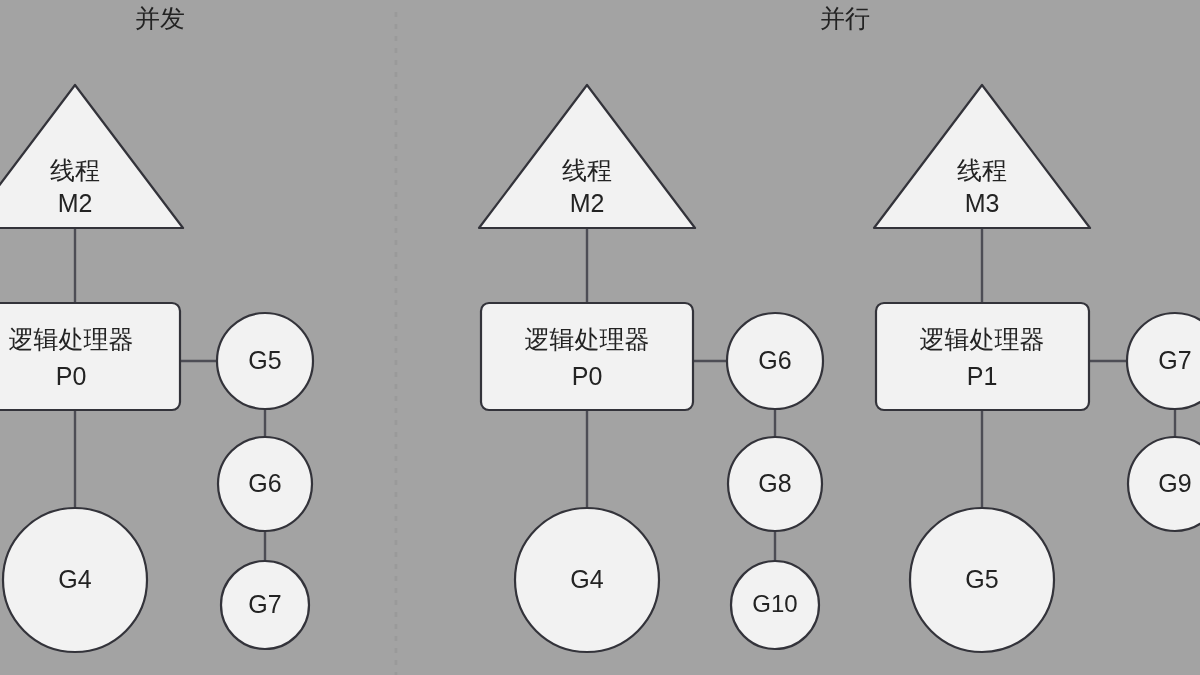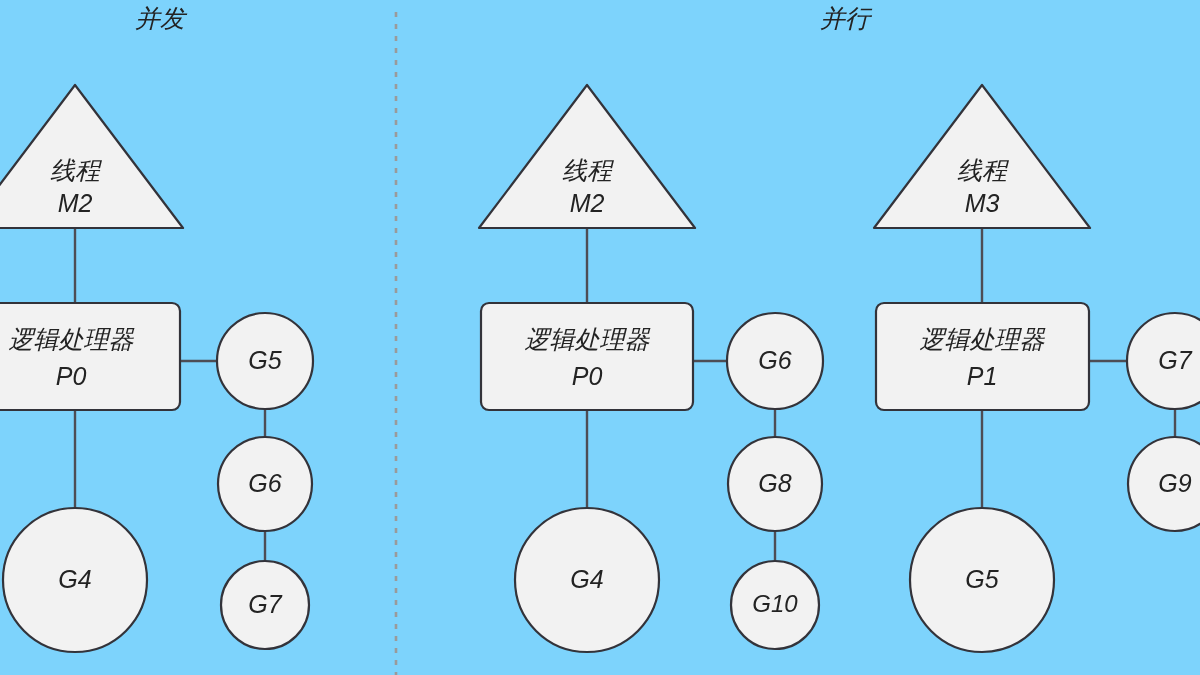--- a/index.html
+++ b/index.html
@@ -7,23 +7,22 @@
     padding: 0;
     background: #ffffff;
   }
   body {
     font-family: "Liberation Sans", "DejaVu Sans", sans-serif;
   }
   #stage {
     position: relative;
     width: 1200px;
     height: 675px;
-    background: #7dd3fc;
+    background: #a3a3a3;
     overflow: hidden;
-    font-style: italic;
   }
   #diagram-svg {
     position: absolute;
     left: 0;
     top: 0;
     width: 1200px;
     height: 675px;
     display: block;
   }
   .shape-stroke {

